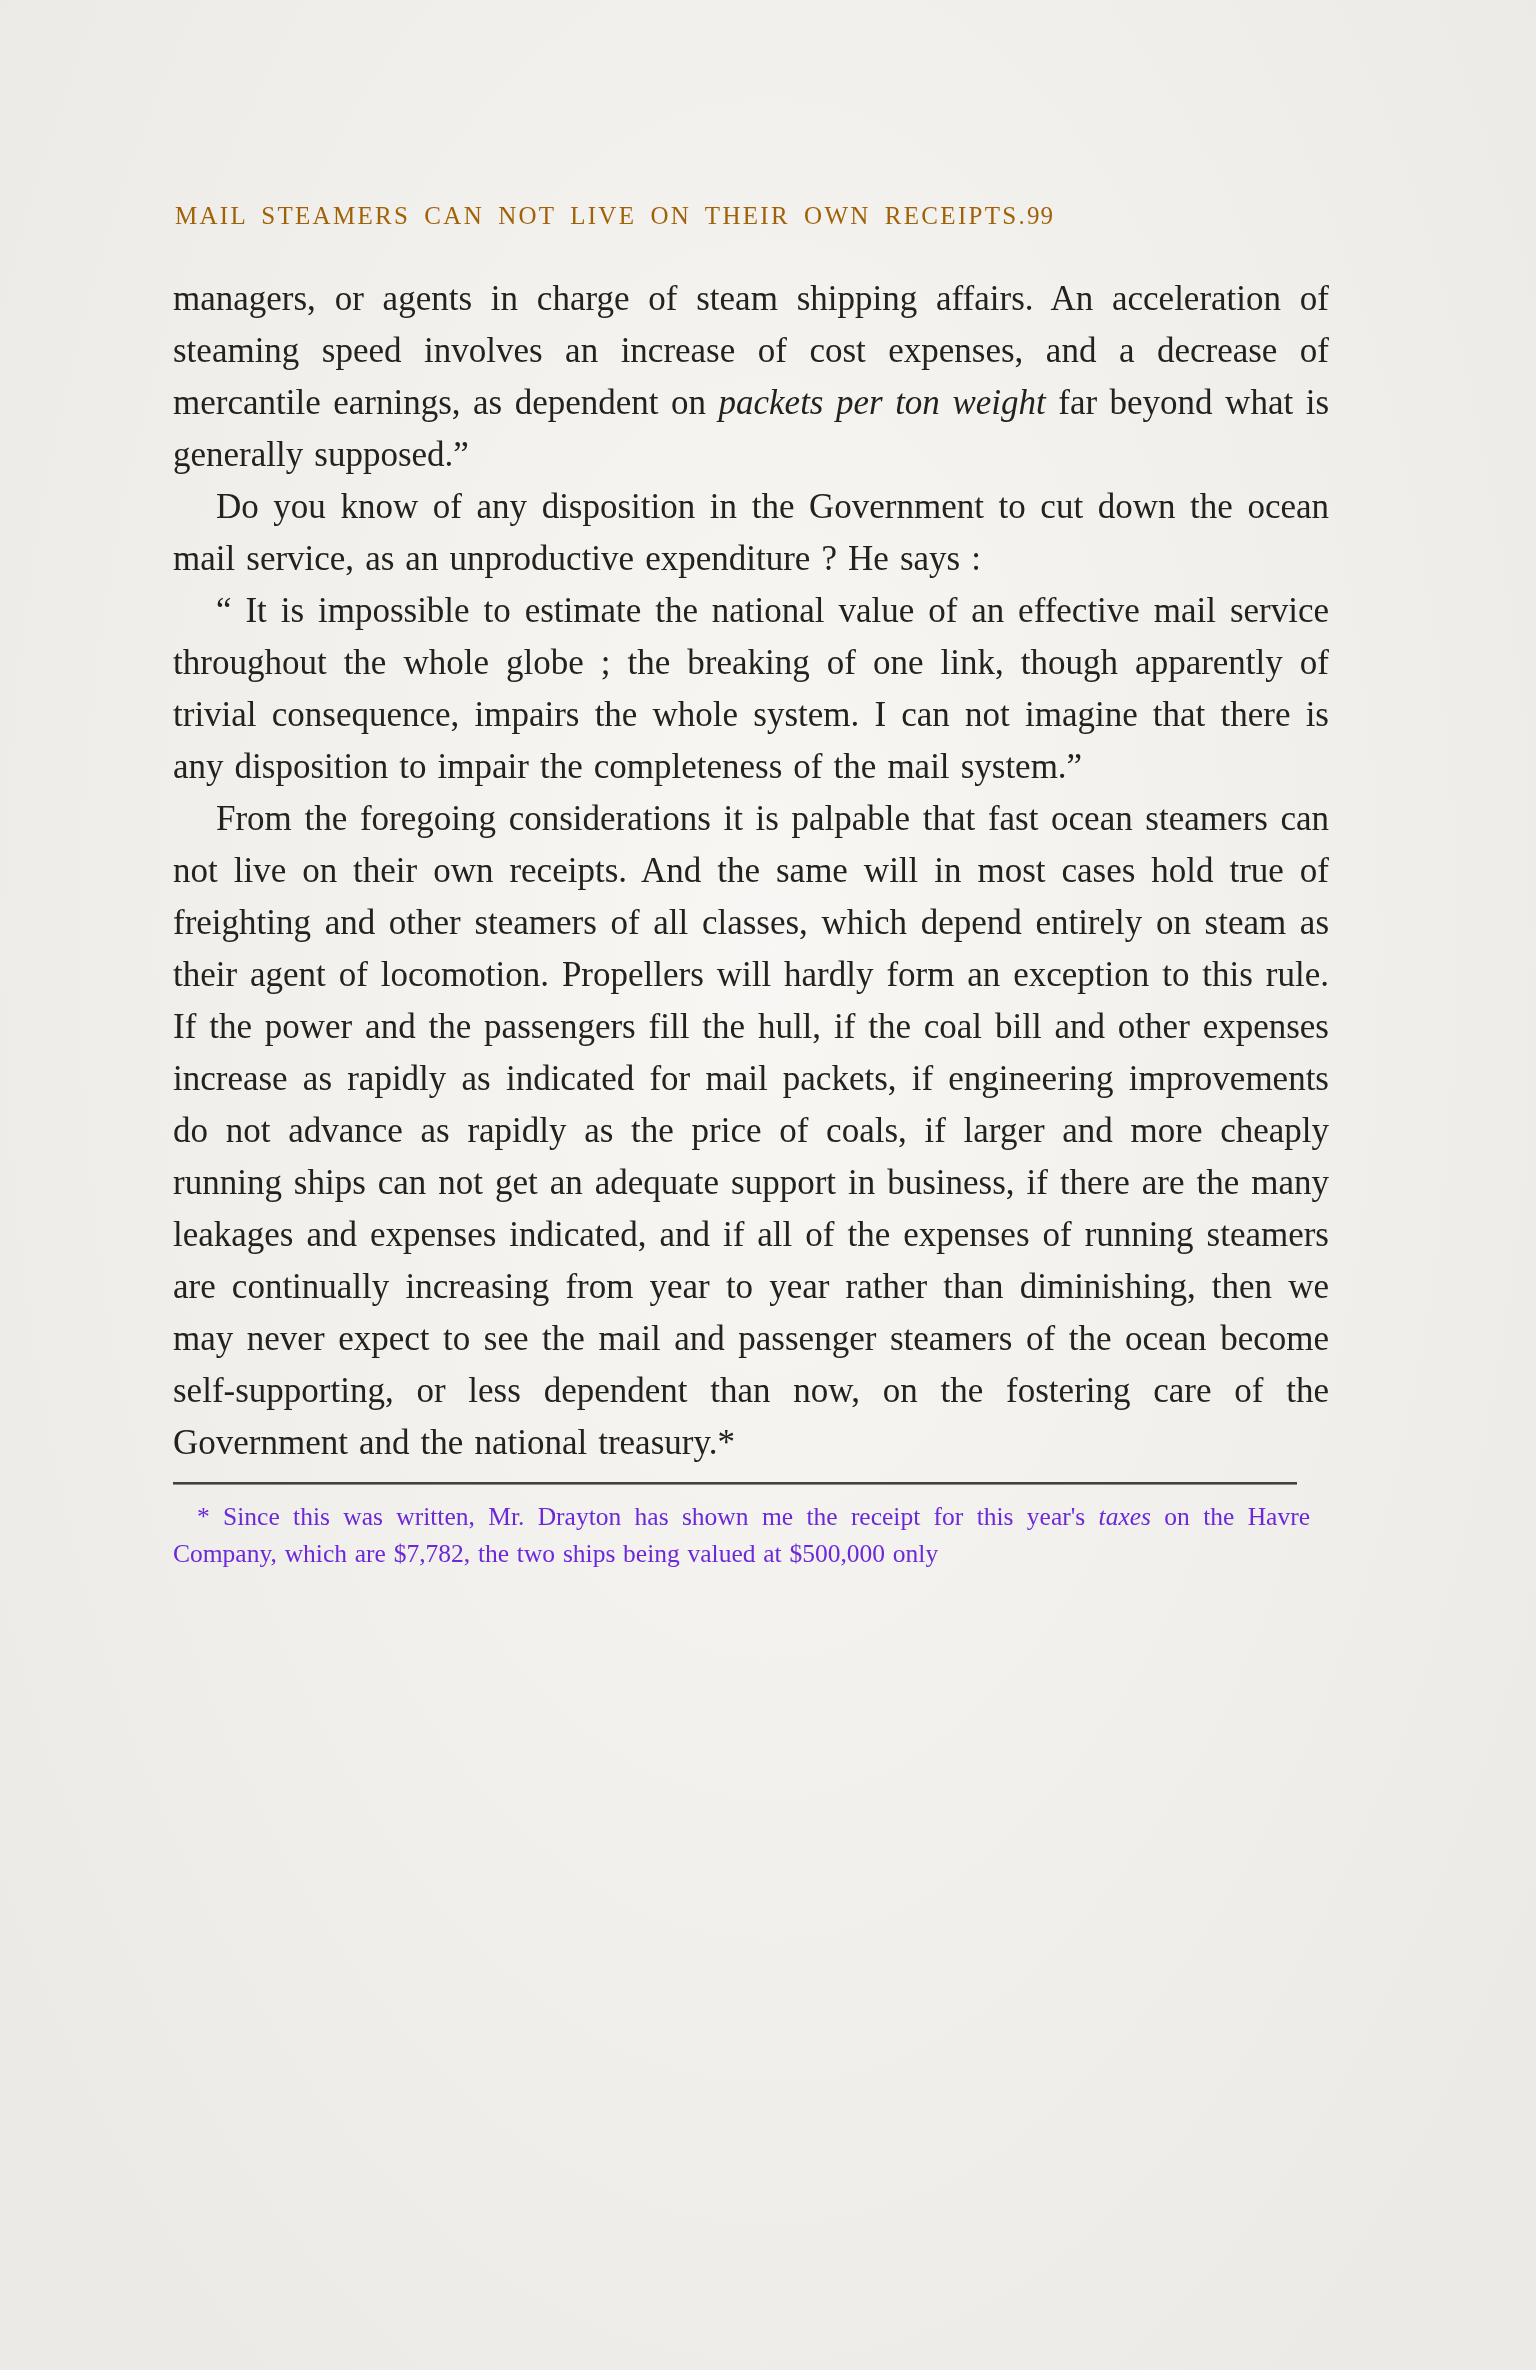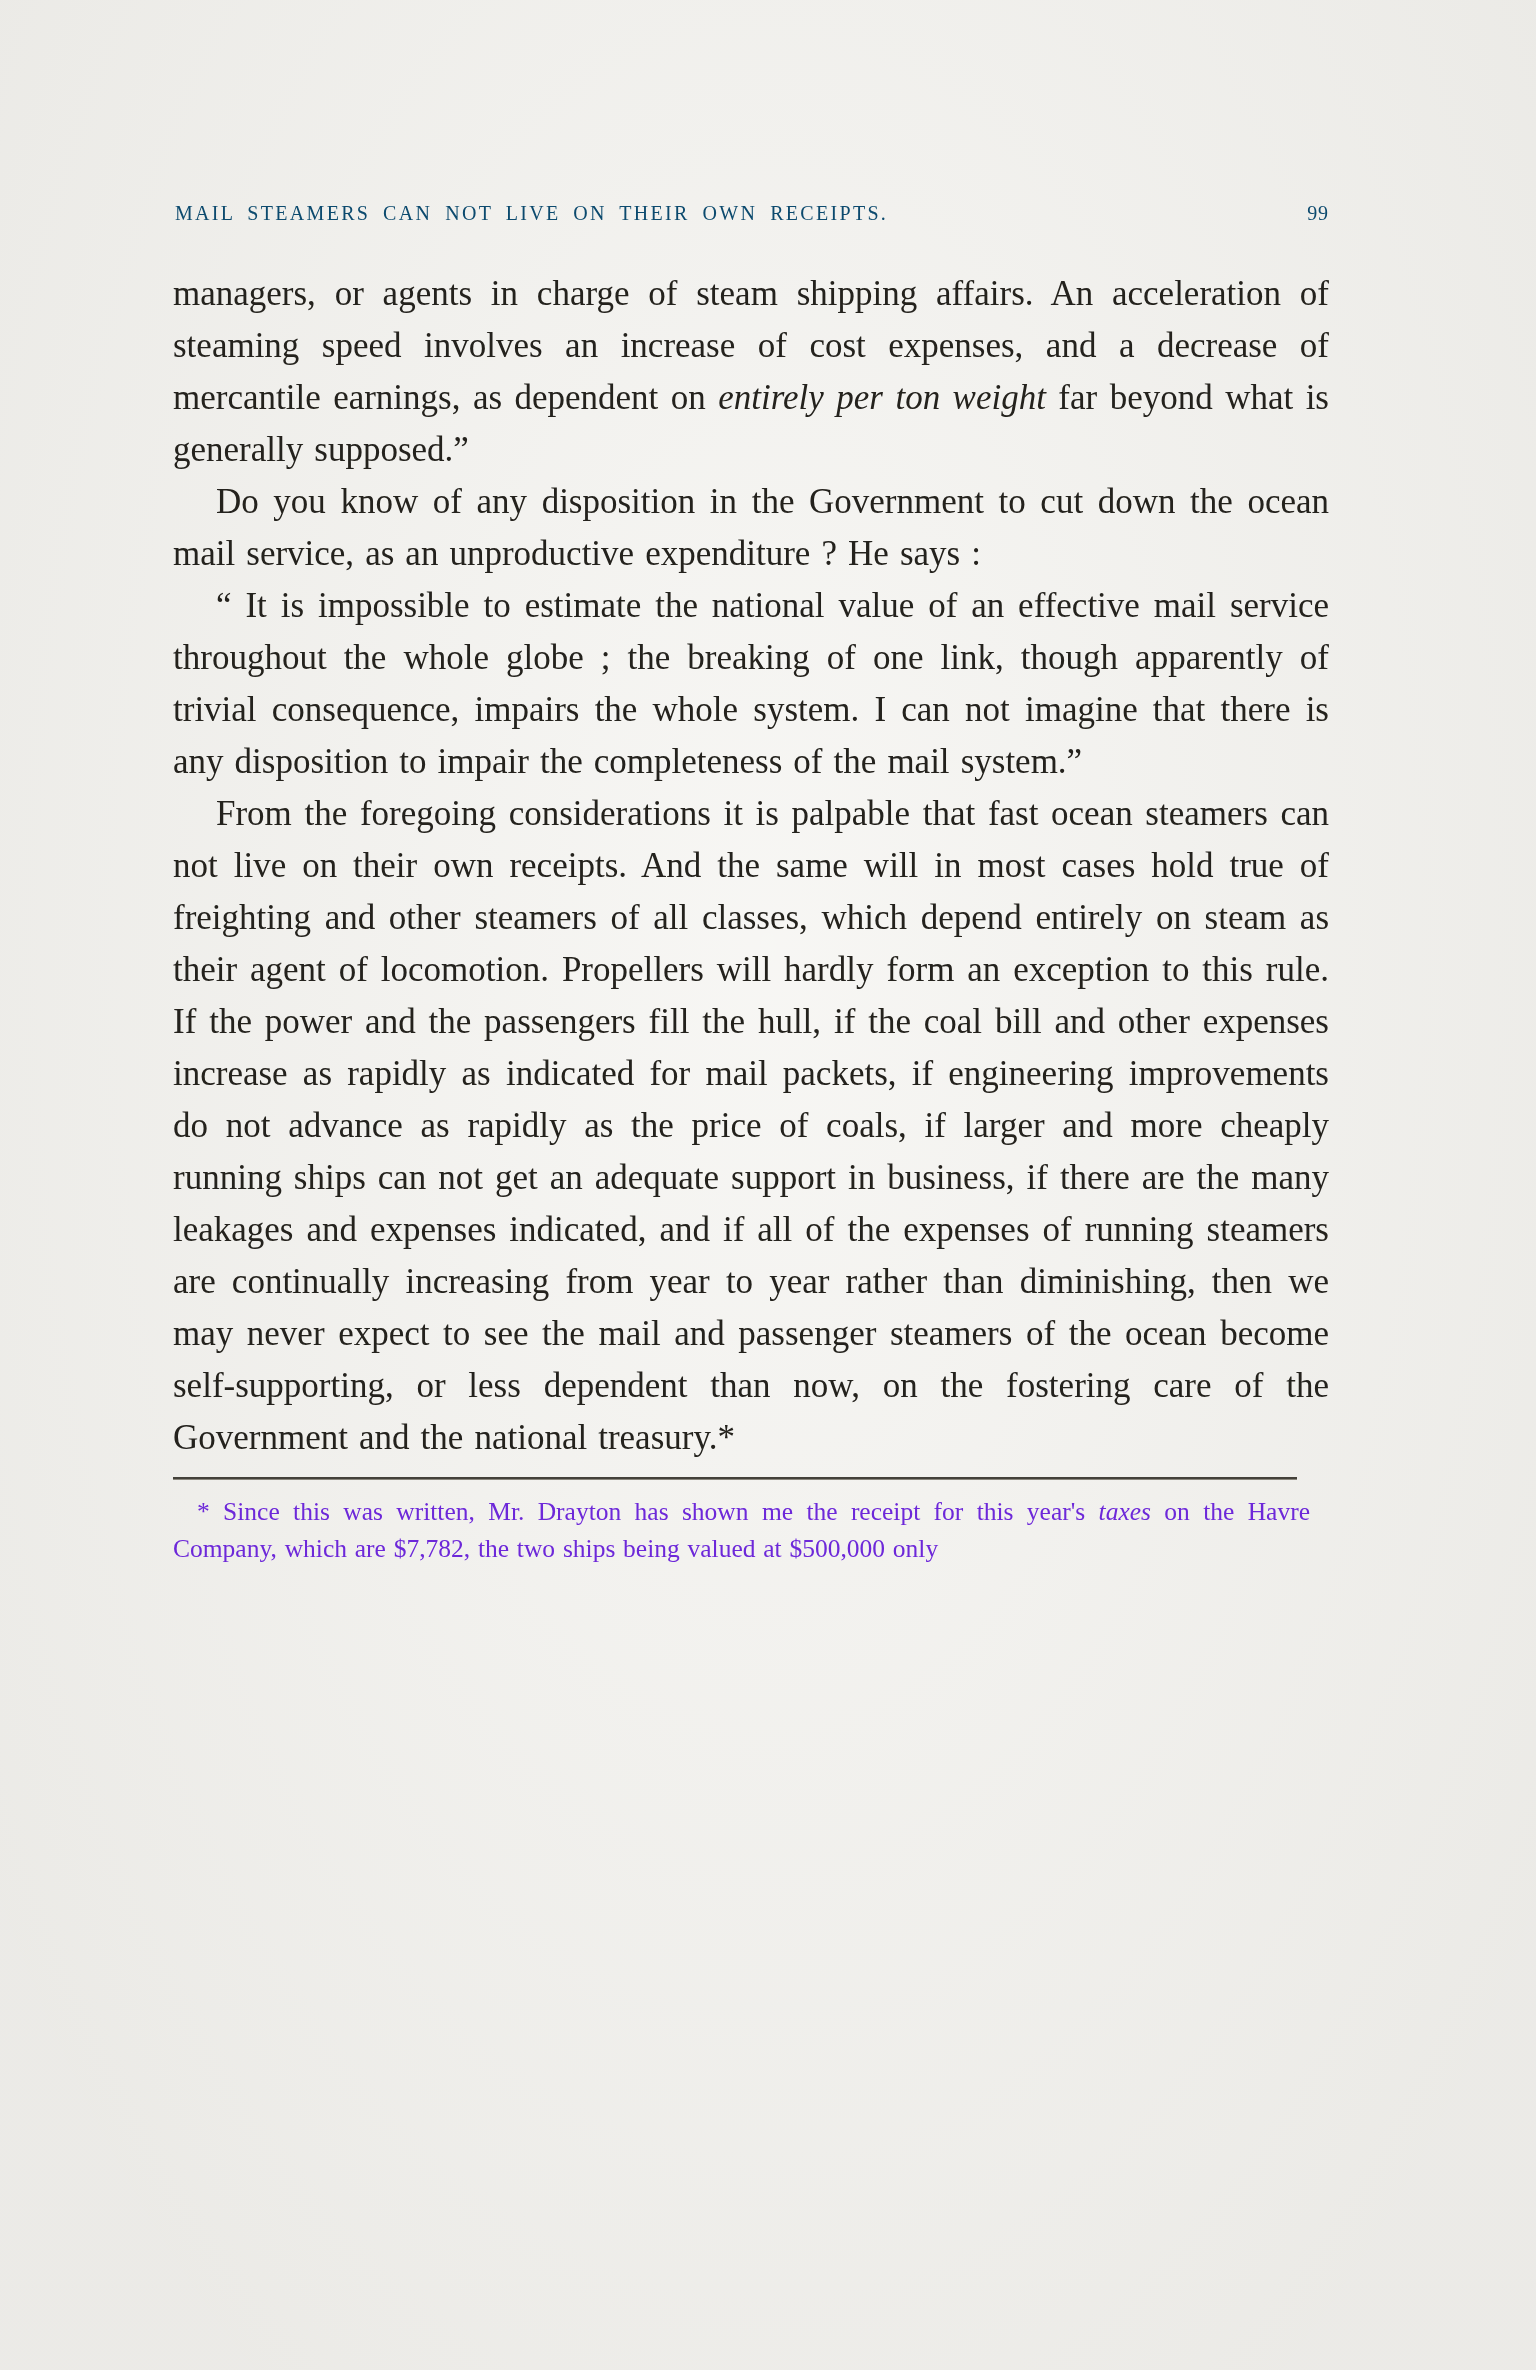--- a/index.html
+++ b/index.html
@@ -21,25 +21,24 @@
 
   .page-block {
     position: absolute;
     left: 173px;
     top: 202px;
     width: 1156px;
   }
 
   .running-head {
     display: flex;
-    justify-content: space-between;
     align-items: baseline;
-    font-size: 20px;
+    font-size: 25px;
     letter-spacing: 2.3px;
-    color: #0c4a6e;
+    color: #a16207;
     margin-bottom: 43px;
     padding-left: 1.9px;
   }
 
   .running-head .head-title {
     word-spacing: 5.6px;
   }
 
   .running-head .page-number {
     letter-spacing: 0.9px;
@@ -91,21 +90,21 @@
 
 <div class="page-block">
 
   <div class="running-head">
     <span class="head-title">MAIL STEAMERS CAN NOT LIVE ON THEIR OWN RECEIPTS.</span>
     <span class="page-number">99</span>
   </div>
 
   <div class="body-text">
 
-    <p class="no-indent"><span>managers, or agents in charge of steam shipping affairs. An acceleration of steaming speed involves an increase of cost expenses, and a decrease of mercantile earnings, as dependent on </span><em>entirely per ton weight</em><span> far beyond what is generally supposed.”</span></p>
+    <p class="no-indent"><span>managers, or agents in charge of steam shipping affairs. An acceleration of steaming speed involves an increase of cost expenses, and a decrease of mercantile earnings, as dependent on </span><em>packets per ton weight</em><span> far beyond what is generally supposed.”</span></p>
 
 
     <p>Do you know of any disposition in the Government to cut down the ocean mail service, as an unproductive expenditure ?  He says :</p>
 
     <p>“ It is impossible to estimate the national value of an effective mail service throughout the whole globe ;  the breaking of one link, though apparently of trivial consequence, impairs the whole system.  I can not imagine that there is any disposition to impair the completeness of the mail system.”</p>
 
     <p>From the foregoing considerations it is palpable that fast ocean steamers can not live on their own receipts.  And the same will in most cases hold true of freighting and other steamers of all classes, which depend entirely on steam as their agent of locomotion.  Propellers will hardly form an exception to this rule.  If the power and the passengers fill the hull, if the coal bill and other expenses increase as rapidly as indicated for mail packets, if engineering improvements do not advance as rapidly as the price of coals, if larger and more cheaply running ships can not get an adequate support in business, if there are the many leakages and expenses indicated, and if all of the expenses of running steamers are continually increasing from year to year rather than diminishing, then we may never expect to see the mail and passenger steamers of the ocean become self-supporting, or less dependent than now, on the fostering care of the Government and the national treasury.*</p>
 
   </div>
 

